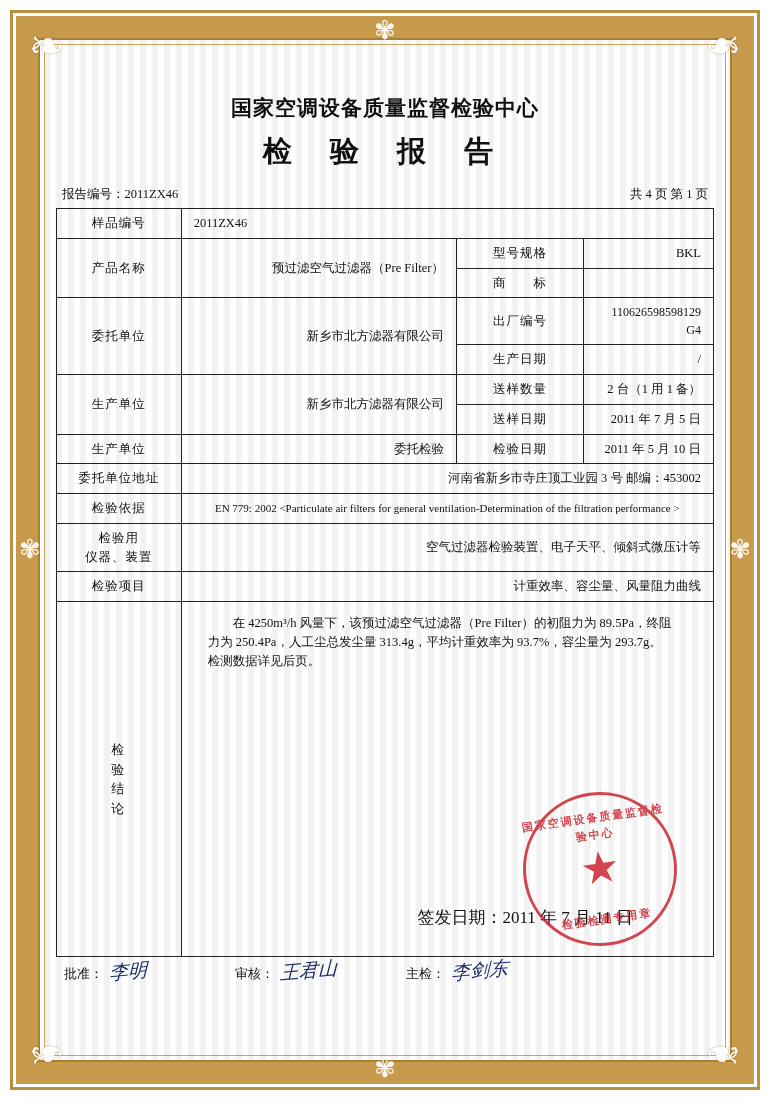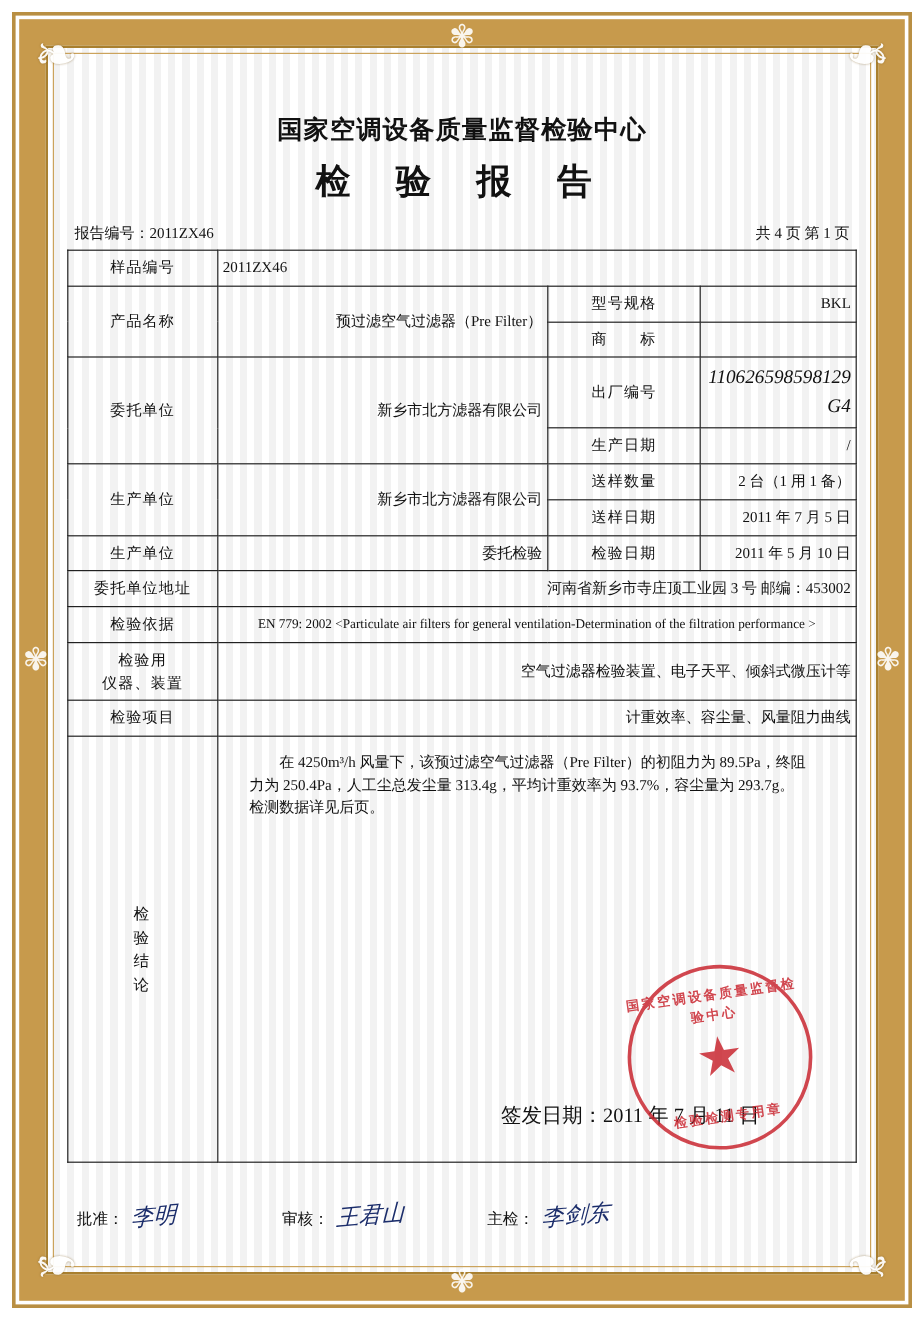--- a/index.html
+++ b/index.html
@@ -126,21 +126,21 @@
   
   table.report {
     width: 100%;
     border-collapse: collapse;
     table-layout: fixed;
     font-size: 12.5px;
     color: #111;
   }
   table.report td {
     border: 1px solid #222;
-    padding: 5px 4px;
+    padding: 5px 12px;
     vertical-align: middle;
     line-height: 1.5;
   }
   .lbl {
     text-align: center;
     white-space: nowrap;
     letter-spacing: 1px;
   }
   .val {
     text-align: right;
@@ -151,21 +151,21 @@
   }
   .sample-no {
     text-align: left;
     padding-left: 14px;
   }
   .basis {
     font-size: 11px;
     text-align: center;
     line-height: 1.45;
   }
-  .cell-small { font-size: 16px; font-style: italic; }
+  .cell-small { font-size: 12px; }
 
   
   .concl-label {
     text-align: center;
     width: 58px;
     letter-spacing: 2px;
     line-height: 2.6;
     font-size: 13px;
   }
   .concl-label span { display: block; }
@@ -220,21 +220,20 @@
     font-weight: bold;
   }
   .stamp .arc-top { top: 14px; }
   .stamp .arc-bot { bottom: 16px; }
 
   
   .sig-row {
     display: flex;
     align-items: center;
     gap: 10px;
-    margin-top: 30px;
     padding: 0 8px;
     font-size: 13px;
     color: #111;
   }
   .sig-item {
     display: flex;
     align-items: flex-end;
     gap: 6px;
   }
   .sig-item .lbltxt { white-space: nowrap; }

